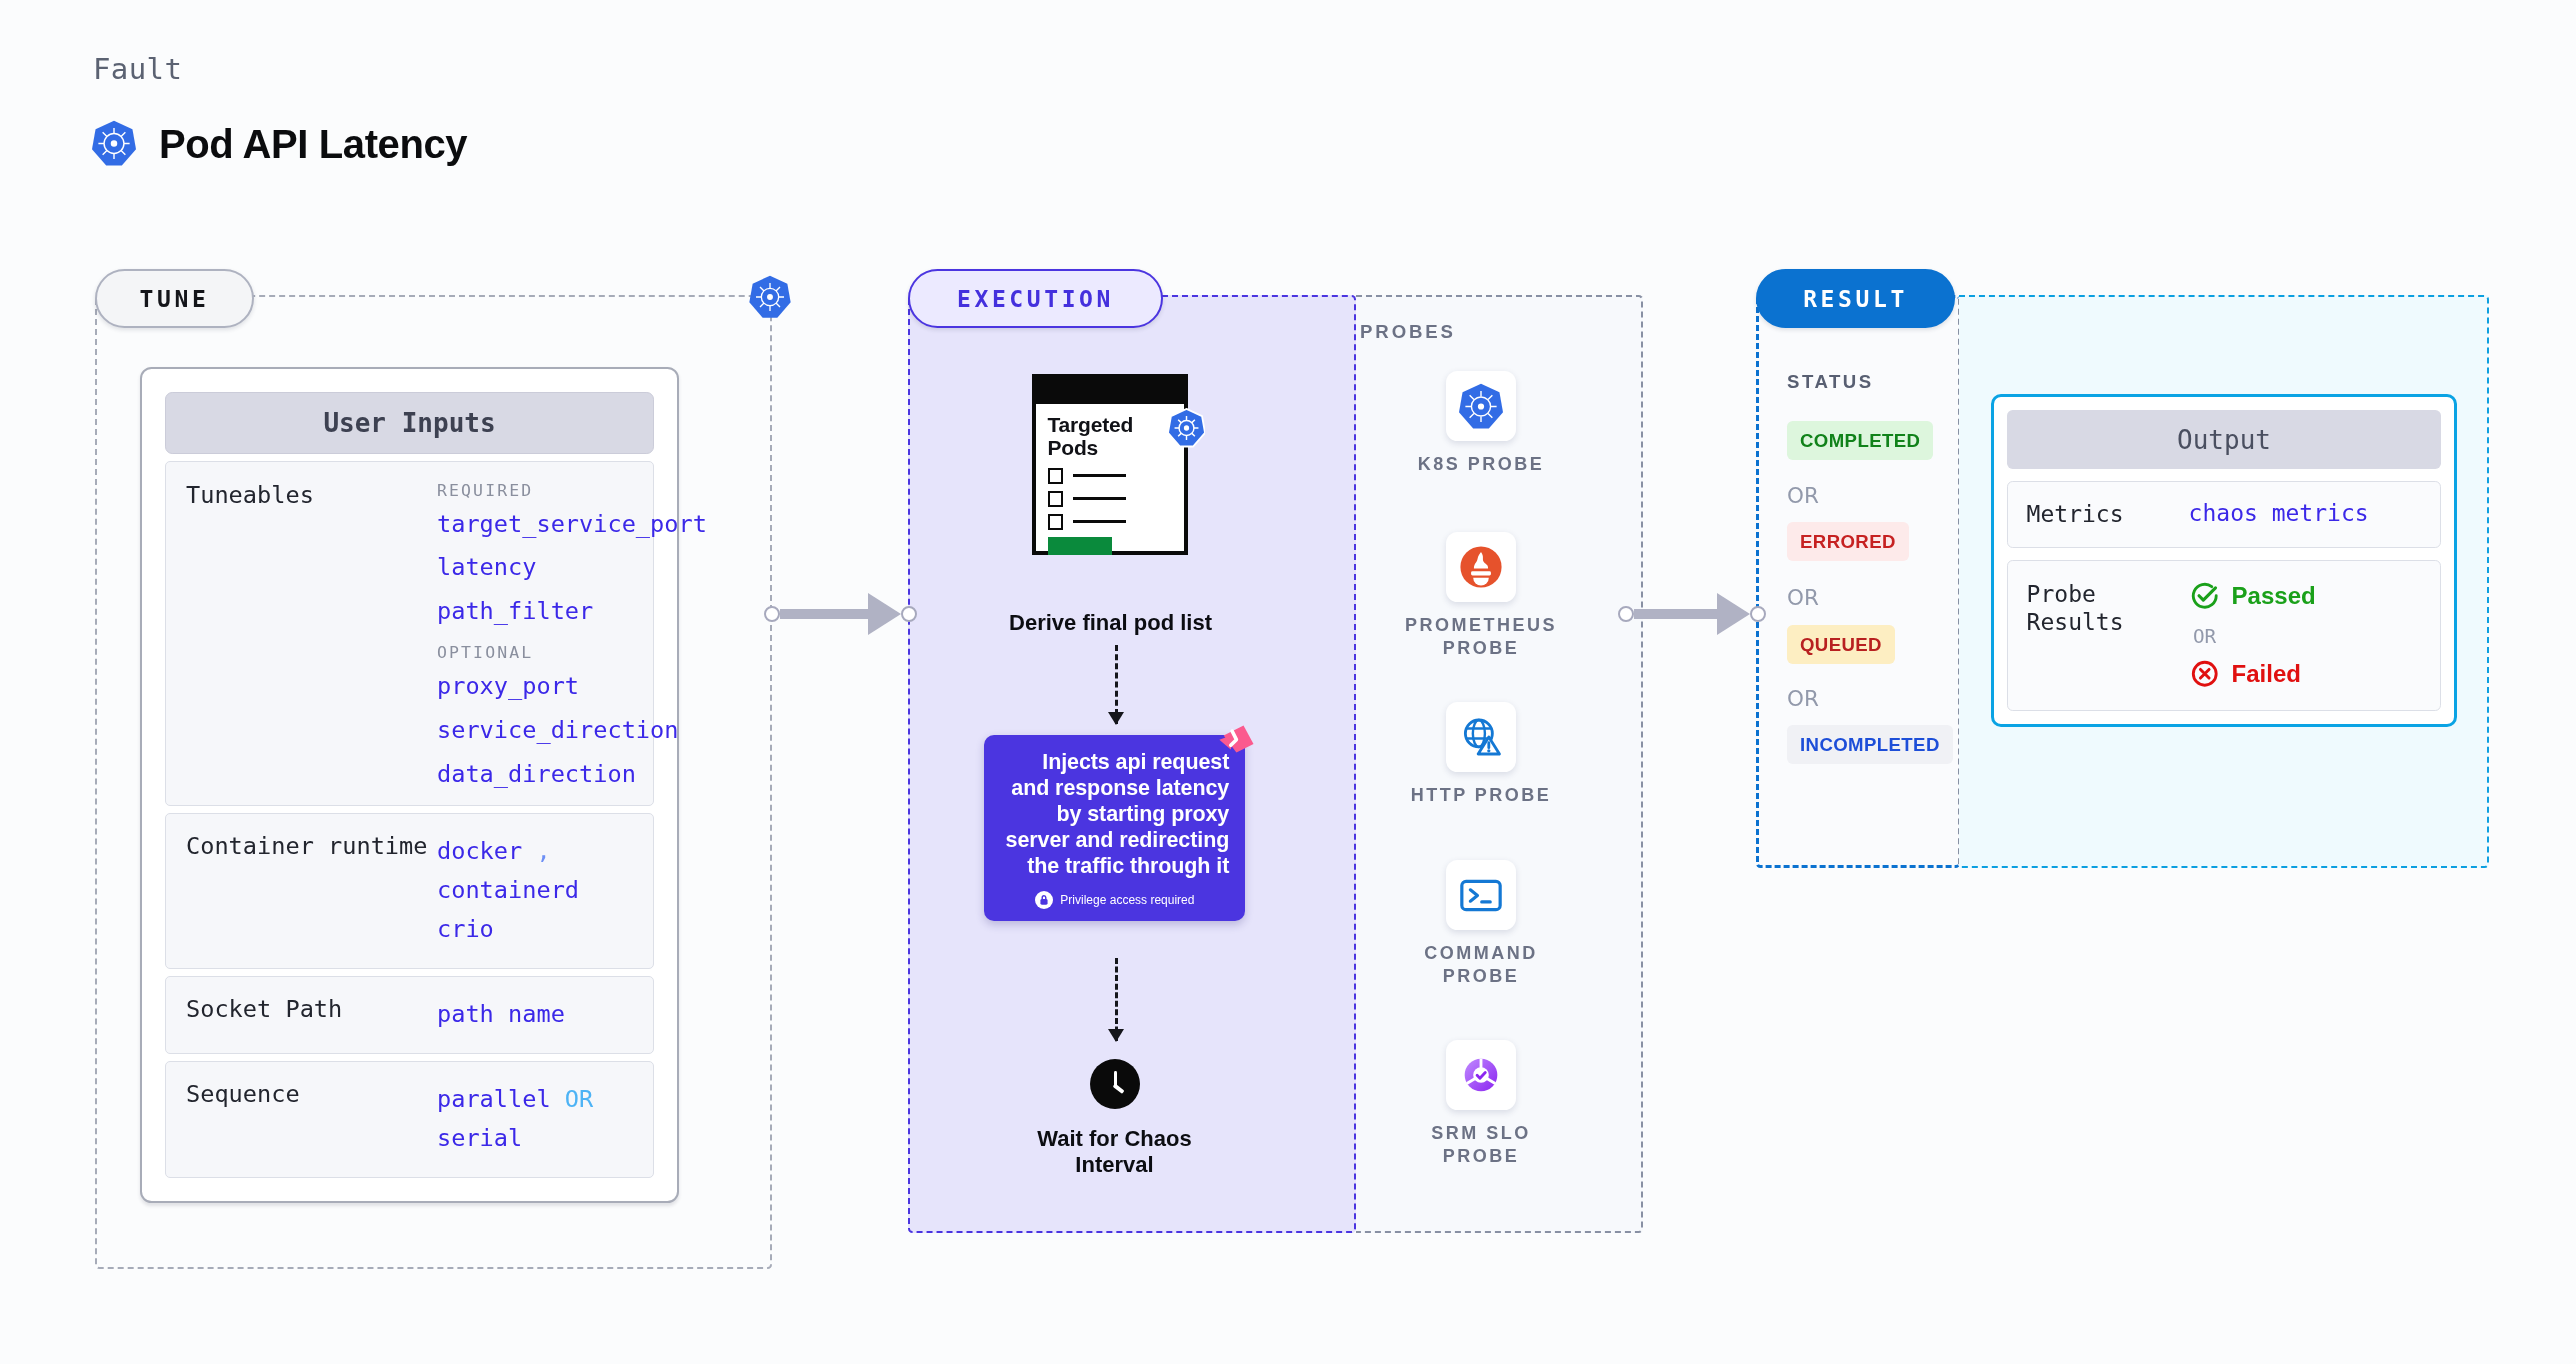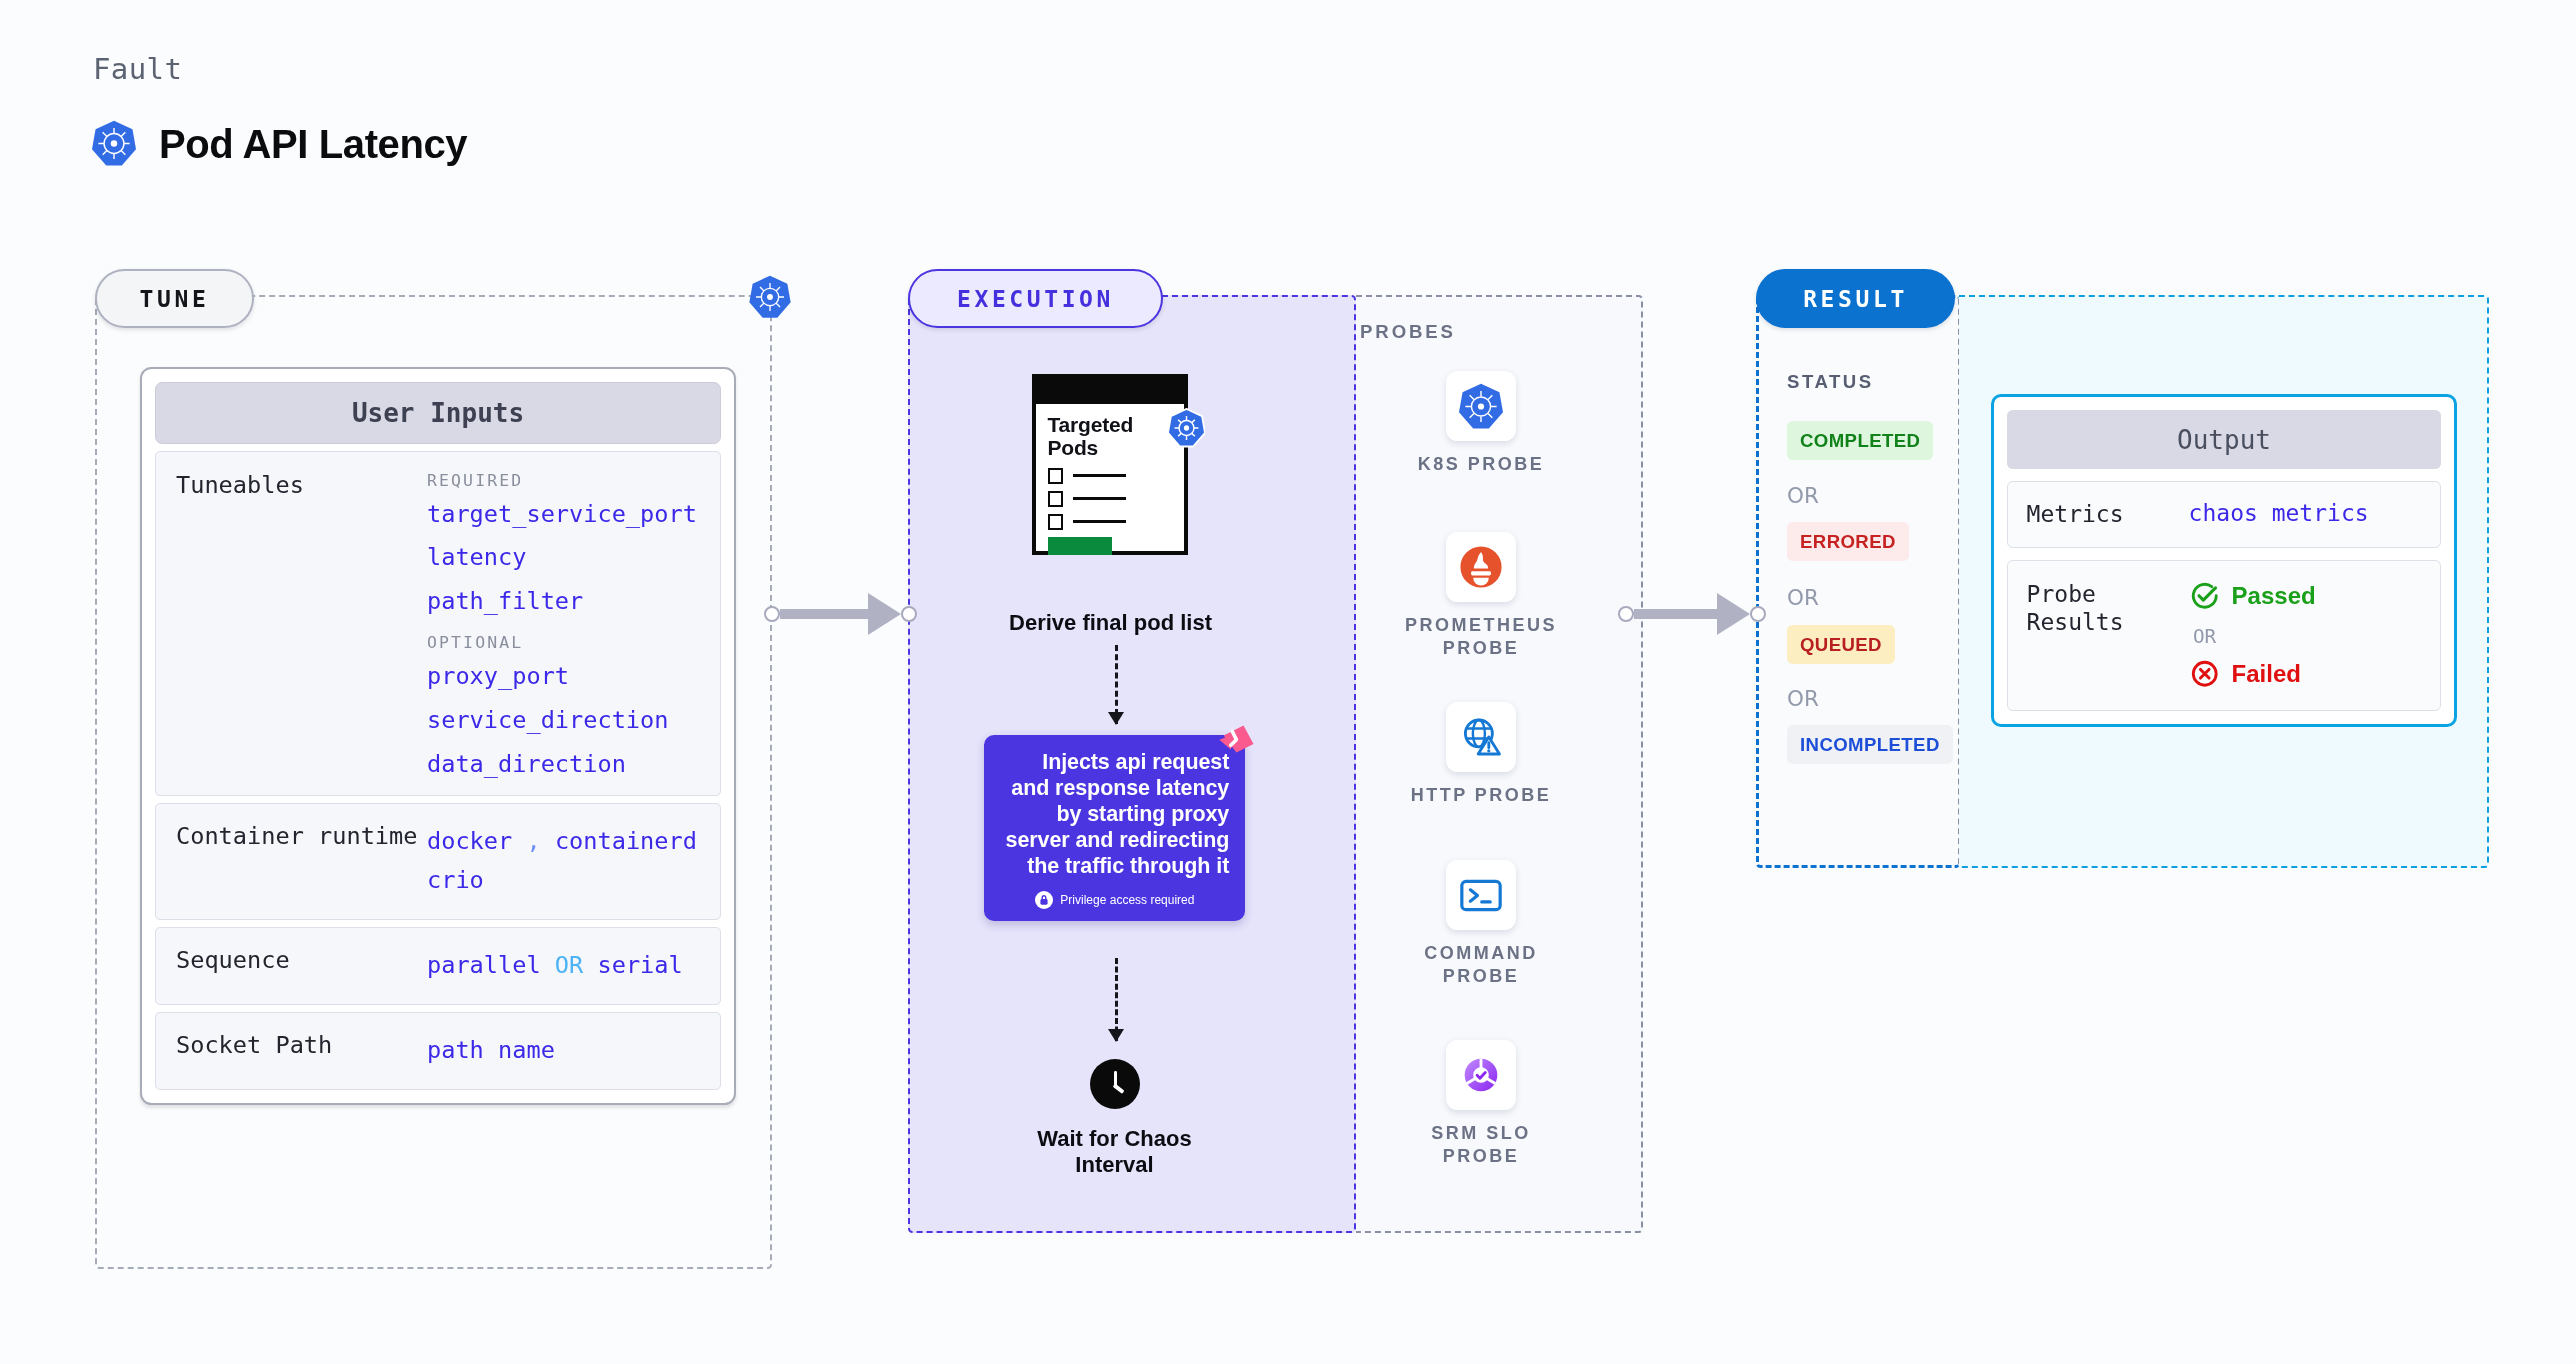--- a/index.html
+++ b/index.html
@@ -66,23 +66,23 @@
     background: #fafbfd;
   }
   .zone-output {
     left: 1959px; top: 295px; width: 530px; height: 573px;
     border: 2.9px dashed #0b9fe0; border-left: none; border-radius: 0 4.3px 4.3px 0;
     background: #effafe;
   }
 
   
   .ui-card {
-    position: absolute; left: 140px; top: 367px; width: 596px;
+    position: absolute; left: 140px; top: 367px; width: 539px;
     background: #ffffff; border: 2.1px solid #a8acb8; border-radius: 11.5px;
-    padding: 13px; box-shadow: 0 2.1px 3.6px rgba(30,35,60,.12);
+    padding: 23px; box-shadow: 0 2.1px 3.6px rgba(30,35,60,.12);
   }
   .ui-head {
     background: #d8d9e4; border: 0.7px solid #cbccd9; border-radius: 7.2px;
     height: 62px; display: flex; align-items: center; justify-content: center;
     font-family: "DejaVu Sans Mono", monospace; font-size: 26px; font-weight: 700; color: #3d4151;
   }
   .ui-sec {
     margin-top: 7px; background: #f6f7fa; border: 0.7px solid #dcdfe7; border-radius: 5px;
     padding: 18.6px 20px; display: flex;
   }
@@ -340,34 +340,34 @@
         <div class="vline">
           <span>docker</span>
           <span class="sep">,</span>
           <span>containerd</span>
         </div>
         <div class="vline">crio</div>
       </div>
     </div>
 
     <div class="ui-sec">
+      <div class="ui-label">Socket Path</div>
+      <div class="ui-vals">
+        <div class="vline">path name</div>
+      </div>
+    </div>
+
+    <div class="ui-sec">
       <div class="ui-label">Sequence</div>
       <div class="ui-vals">
         <div class="vline">
           <span>parallel</span>
           <span class="or-blue">OR</span>
           <span>serial</span>
         </div>
-      </div>
-    </div>
-
-    <div class="ui-sec">
-      <div class="ui-label">Socket Path</div>
-      <div class="ui-vals">
-        <div class="vline">path name</div>
       </div>
     </div>
   </div>
 
   <div class="pods-doc">
     <div class="pods-bar"></div>
     <div class="pods-body">
       <div class="pods-title">
         <div>Targeted</div>
         <div>Pods</div>

